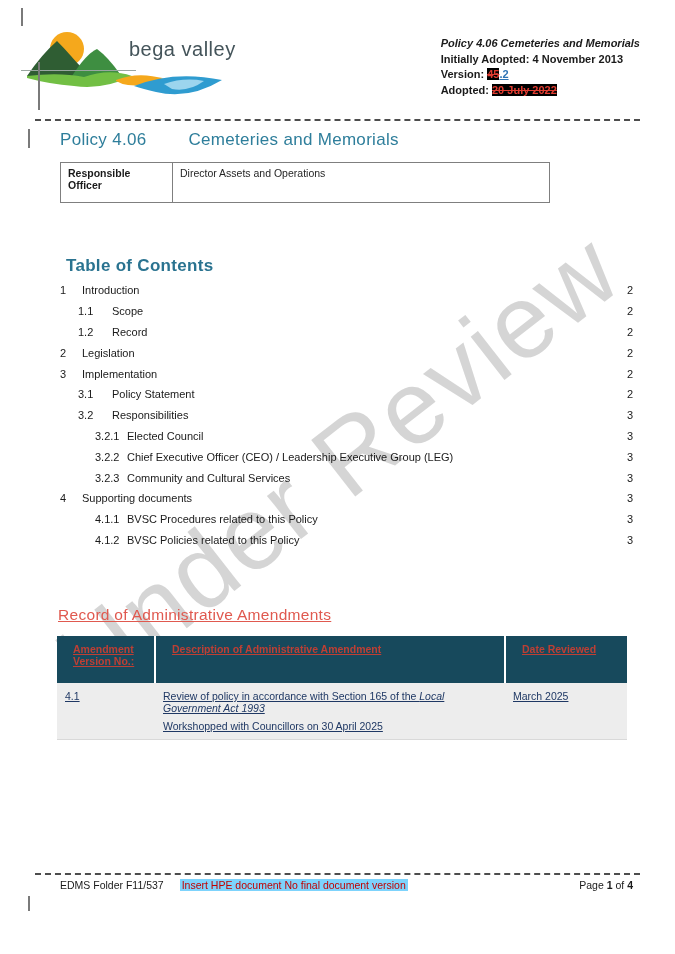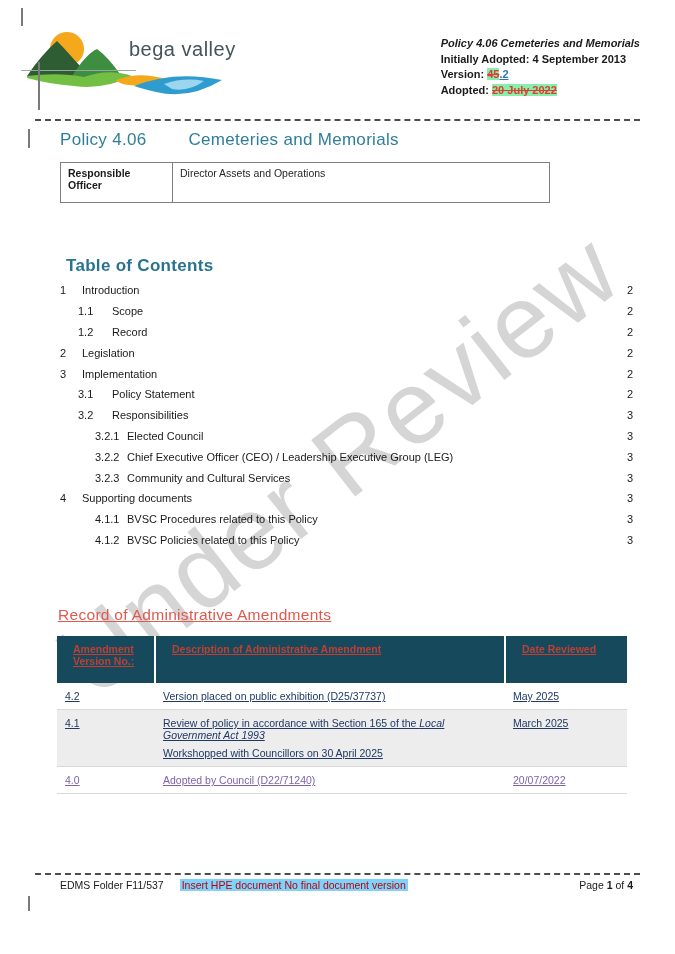--- a/index.html
+++ b/index.html
@@ -42,21 +42,21 @@
   }
   .logo-hline { position: absolute; left: -3px; top: 52px; width: 115px; height: 1px; background: #9aa6a0; }
 
   
   .header-meta {
     position: absolute; right: 35px; top: 36px;
     text-align: left; font-size: 11px; font-weight: bold;
     line-height: 15.5px; color: #1a1a1a;
   }
   .header-meta .policy-line { font-style: italic; }
-  .hl-yellow { background: #86efac; }
+  .hl-yellow { background: #000000; }
   .tracked-del { color: #e03c31; text-decoration: line-through; }
   .tracked-ins { color: #2e74b5; text-decoration: underline; }
 
   
   .dashed-rule { position: absolute; left: 35px; right: 35px; border-top: 2px dashed #4d4d4d; }
   .rule-header { top: 119px; }
   .rule-footer { top: 873px; }
   .change-bar { position: absolute; width: 2px; background: #7a7a7a; }
   .bar-a { left: 21px; top: 8px;  height: 18px; }
   .bar-b { left: 38px; top: 62px; height: 48px; }
@@ -159,21 +159,21 @@
         <path d="M92 56 Q115 47 140 55 Q122 63 104 61 Q97 60 92 57 Z" fill="#f5a81c"></path>
         <path d="M110 62 Q150 46 198 56 Q165 76 132 68 Q119 65 110 62 Z" fill="#2f9cd0"></path>
         <path d="M140 60 Q160 53 180 57 Q165 68 148 65 Z" fill="#9cd5ee"></path>
       </svg>
       <div class="logo-hline"></div>
       <span class="logo-text1">bega valley</span>
     </div>
 
     <div class="header-meta">
       <div class="policy-line">Policy 4.06 Cemeteries and Memorials</div>
-      <div>Initially Adopted: 4 September 2013</div>
+      <div>Initially Adopted: 4 November 2013</div>
       <div>
         <span>Version: </span><span class="hl-yellow tracked-del">45</span><span class="tracked-ins">.2</span>
       </div>
       <div>
         <span>Adopted: </span><span class="hl-yellow tracked-del">20 July 2022</span>
       </div>
     </div>
 
     <div class="dashed-rule rule-header"></div>
     <div class="change-bar bar-a"></div>
@@ -270,44 +270,28 @@
           <col class="c1">
           <col class="c2">
           <col class="c3">
         </colgroup>
       <tbody>
           <tr>
         <th>Amendment Version No.:</th>
         <th>Description of Administrative Amendment</th>
         <th>Date Reviewed</th>
       </tr>
-      <tr class="ins-navy">
-        <td>4.2</td>
-        <td>
-          <span class="desc-main">Version placed on public exhibition (D25/37737)</span>
-          
-        </td>
-        <td>May 2025</td>
-      </tr>
       <tr class="ins-navy shaded">
         <td>4.1</td>
         <td>
           <span class="desc-main">Review of policy in accordance with Section 165 of the </span><span class="desc-italic">Local Government Act 1993</span>
           <div class="desc-second">Workshopped with Councillors on 30 April 2025</div>
         </td>
         <td>March 2025</td>
       </tr>
-      <tr class="ins-purple">
-        <td>4.0</td>
-        <td>
-          <span class="desc-main">Adopted by Council (D22/71240)</span>
-          
-        </td>
-        <td>20/07/2022</td>
-      </tr>
     </tbody>
       </table>
 
     <div class="dashed-rule rule-footer"></div>
     <div class="footer-row">
       <span>EDMS Folder F11/537</span>
       <span class="footer-highlight">Insert HPE document No final document version</span>
       <span class="footer-page">
         <span>Page</span>&nbsp;<b>1</b>&nbsp;<span>of</span>&nbsp;<b>4</b>
       </span>

